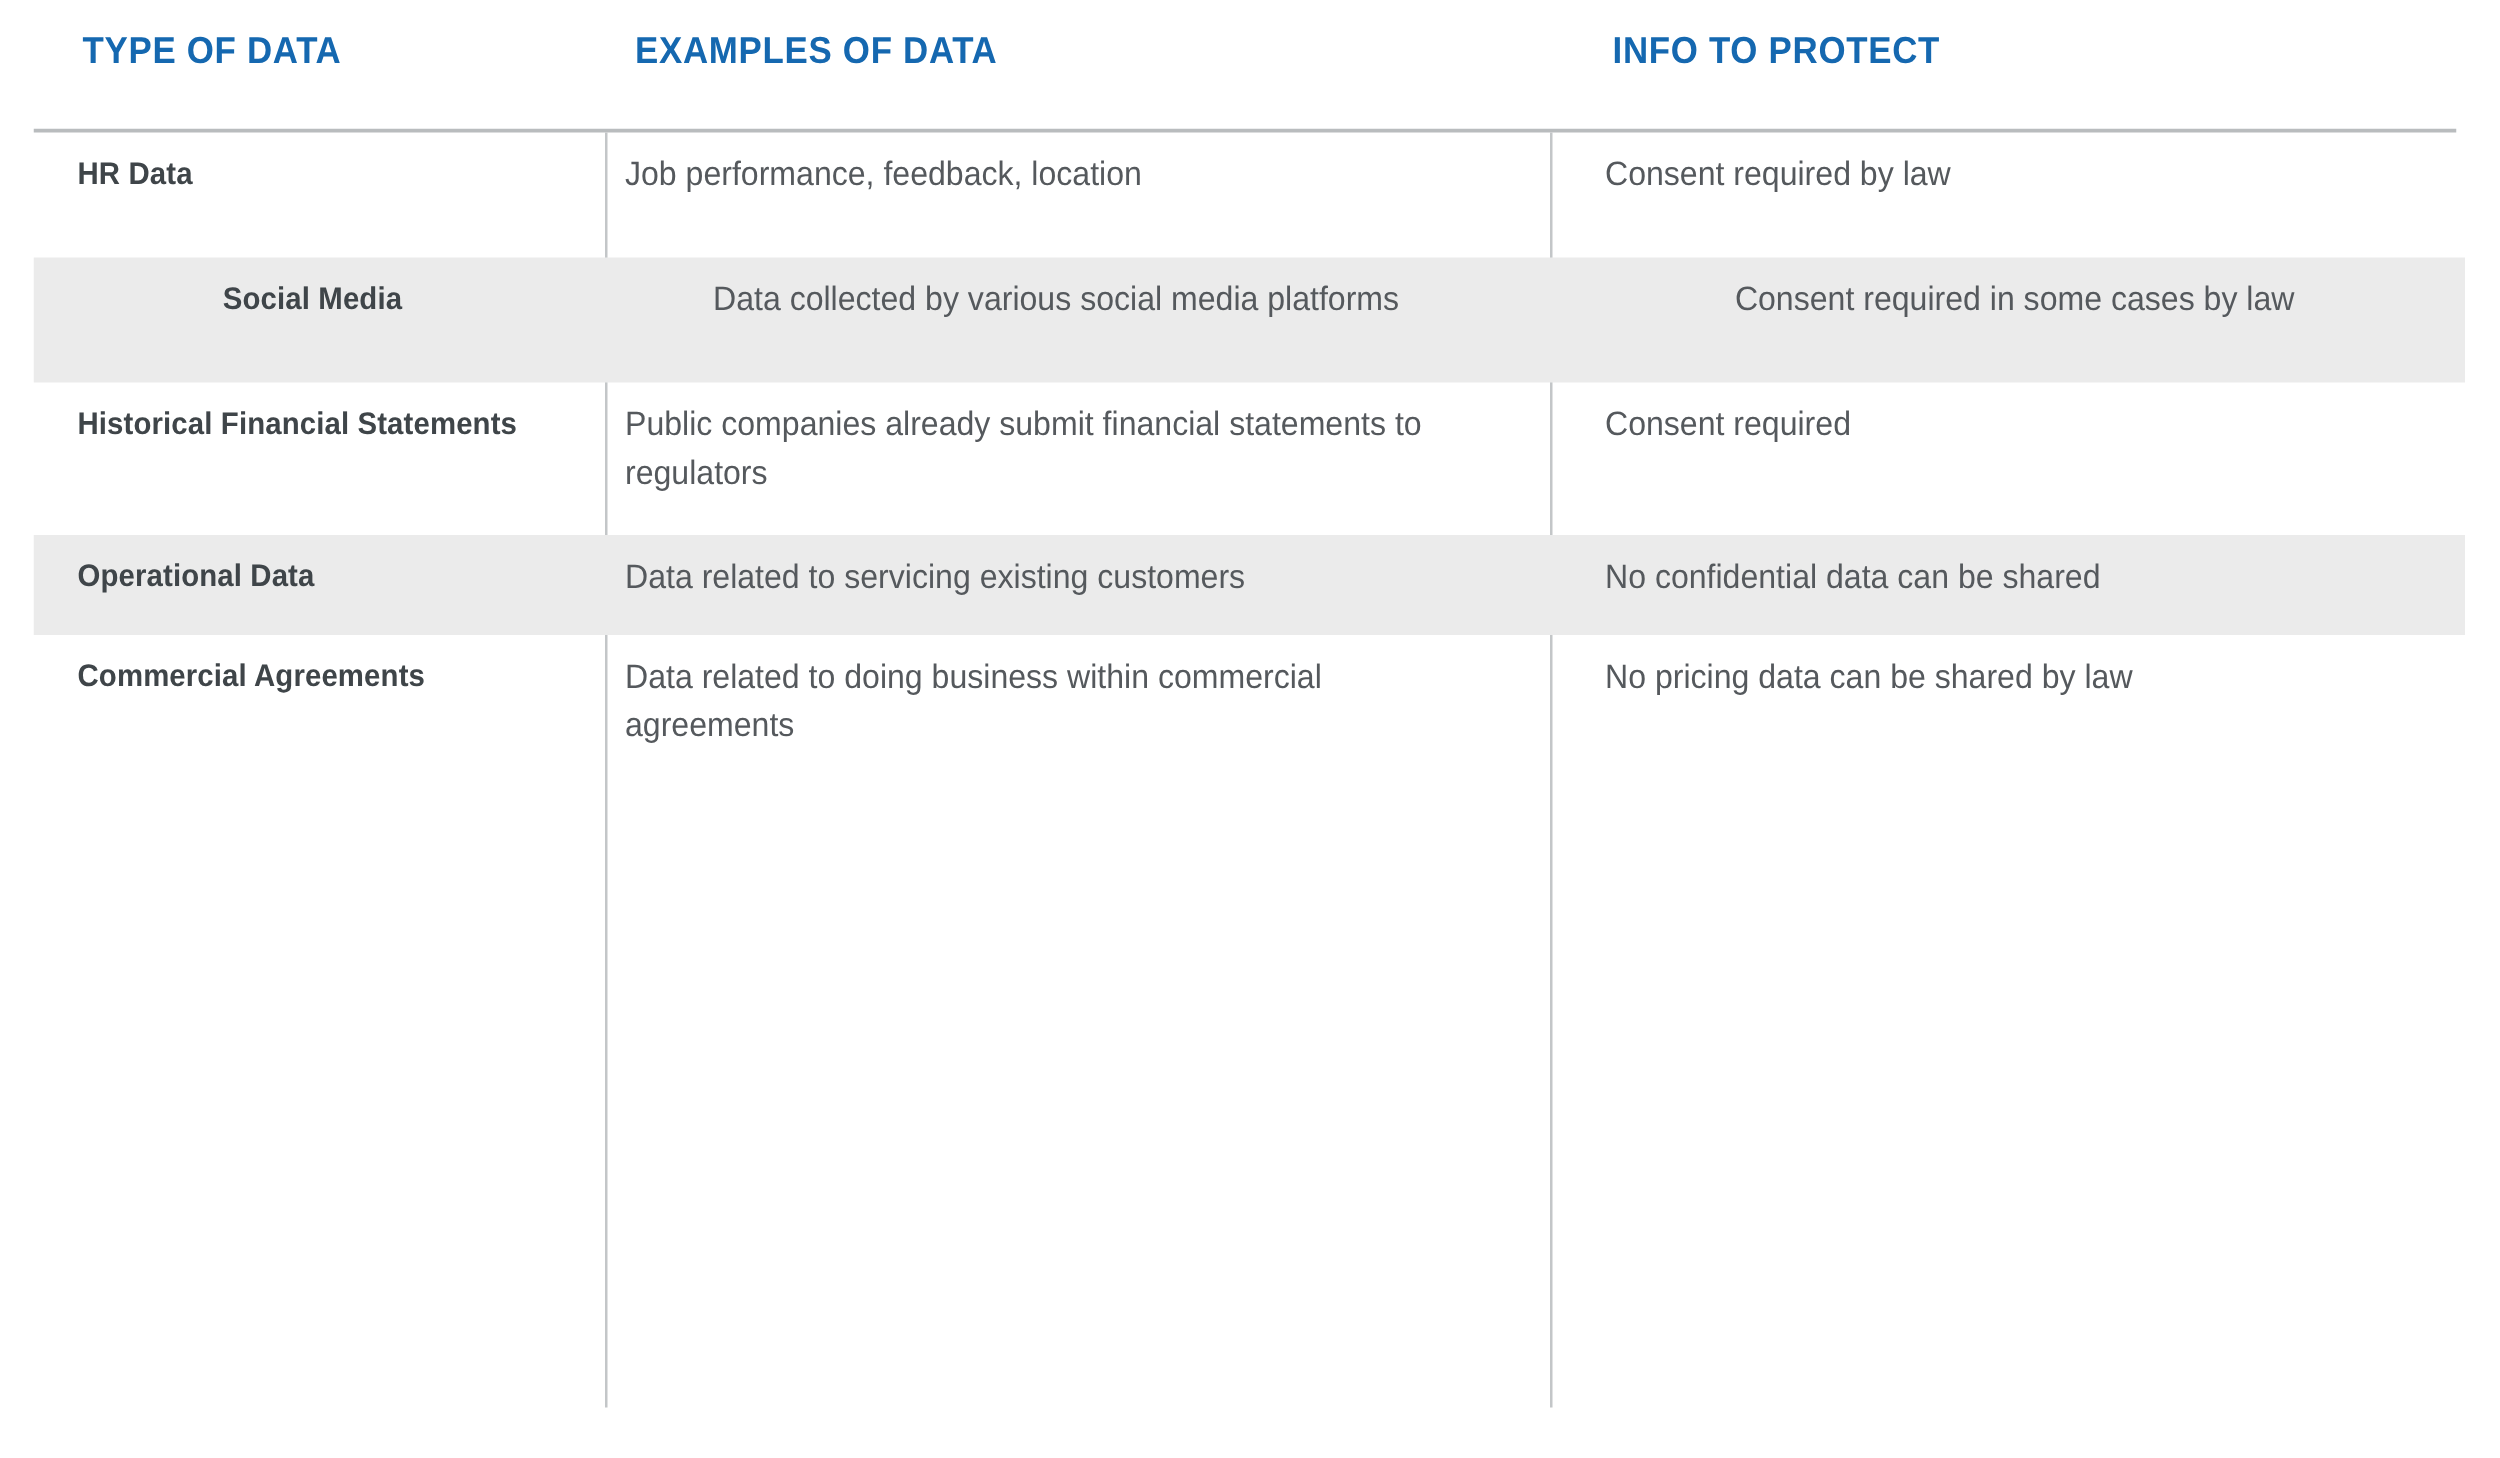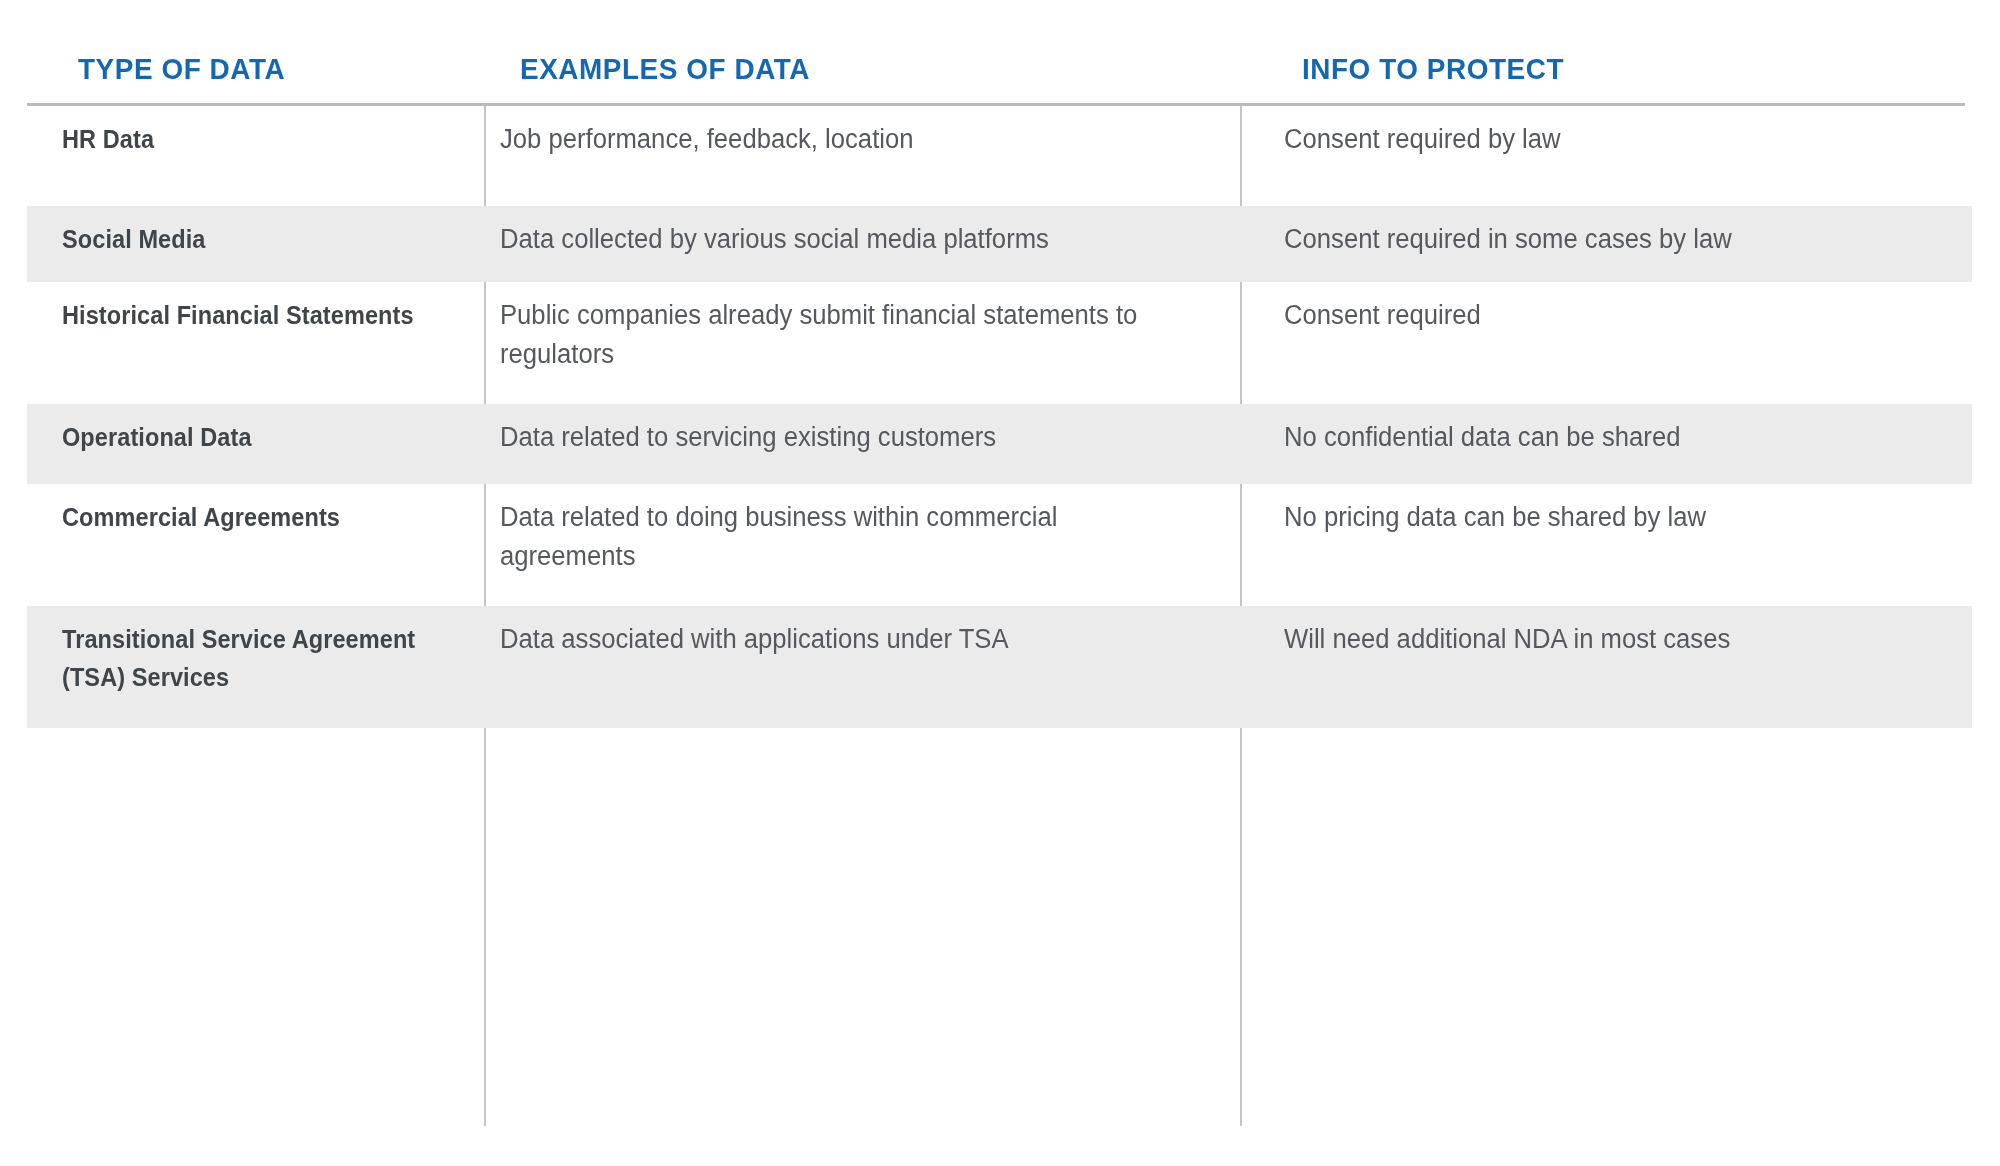--- a/index.html
+++ b/index.html
@@ -18,25 +18,24 @@
   .table-wrap {
     position: relative;
     width: 2000px;
     height: 1166px;
     box-sizing: border-box;
   }
 
   
   .thead {
     position: absolute;
-    left: 12px;
+    left: 0;
     top: 0;
     width: 1597px;
     height: 103px;
-    margin-top: 28px;
   }
   .th {
     position: absolute;
     top: 22px;
     color: #1568B0;
     font-weight: 700;
     font-size: 30px;
     letter-spacing: 0.6px;
     line-height: 38px;
     white-space: nowrap;
@@ -124,21 +123,21 @@
     line-height: 39px;
     color: #55595d;
     transform: scaleX(0.95);
     transform-origin: left center;
   }
 
   
   .r0 { height: 100px; }
   .r0 .cell { top: 14px; }
 
-  .r1 { height: 76px; }
+  .r1 { height: 100px; text-align: center; }
   .r1 .cell { top: 14px; }
 
   .r2 { height: 122px; padding-left: 31px; }
   .r2 .cell { top: 14px; }
 
   .r3 { height: 80px; }
   .r3 .cell { top: 14px; }
 
   .r4 { height: 122px; }
   .r4 .cell { top: 14px; }
@@ -189,21 +188,16 @@
       <div class="cell cell-examples">Data related to servicing existing customers</div>
       <div class="cell cell-protect">No confidential data can be shared</div>
     </div>
 
     <div class="row r4">
       <div class="cell cell-type">Commercial Agreements</div>
       <div class="cell cell-examples">Data related to doing business within commercial agreements</div>
       <div class="cell cell-protect">No pricing data can be shared by law</div>
     </div>
 
-    <div class="row r5 shaded">
-      <div class="cell cell-type">Transitional Service Agreement (TSA) Services</div>
-      <div class="cell cell-examples">Data associated with applications under TSA</div>
-      <div class="cell cell-protect">Will need additional NDA in most cases</div>
-    </div>
 
 
   </div>
 </div>
 
 </body></html>

